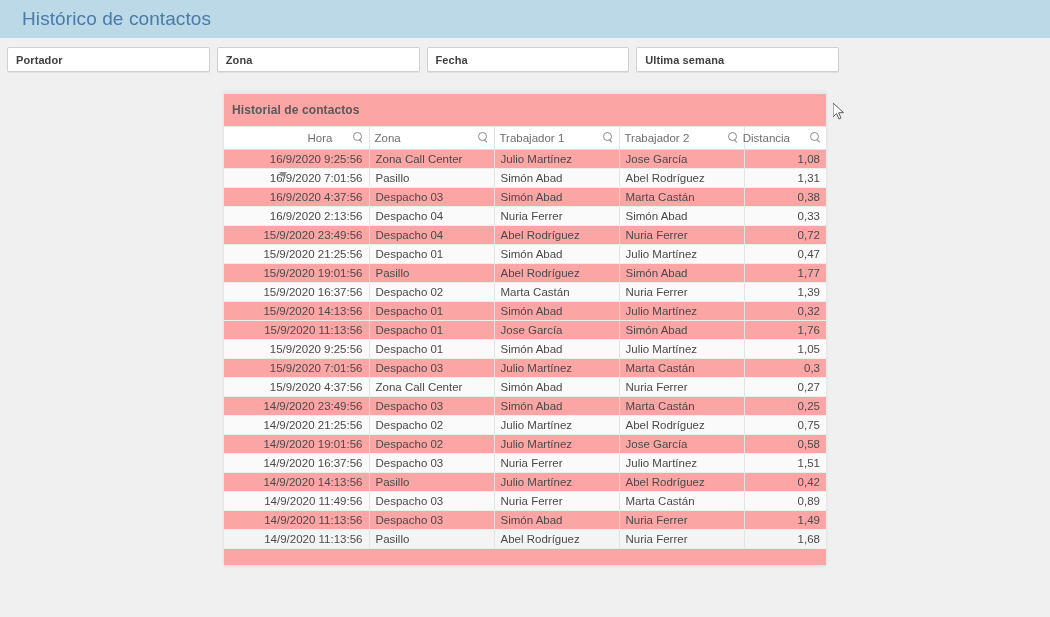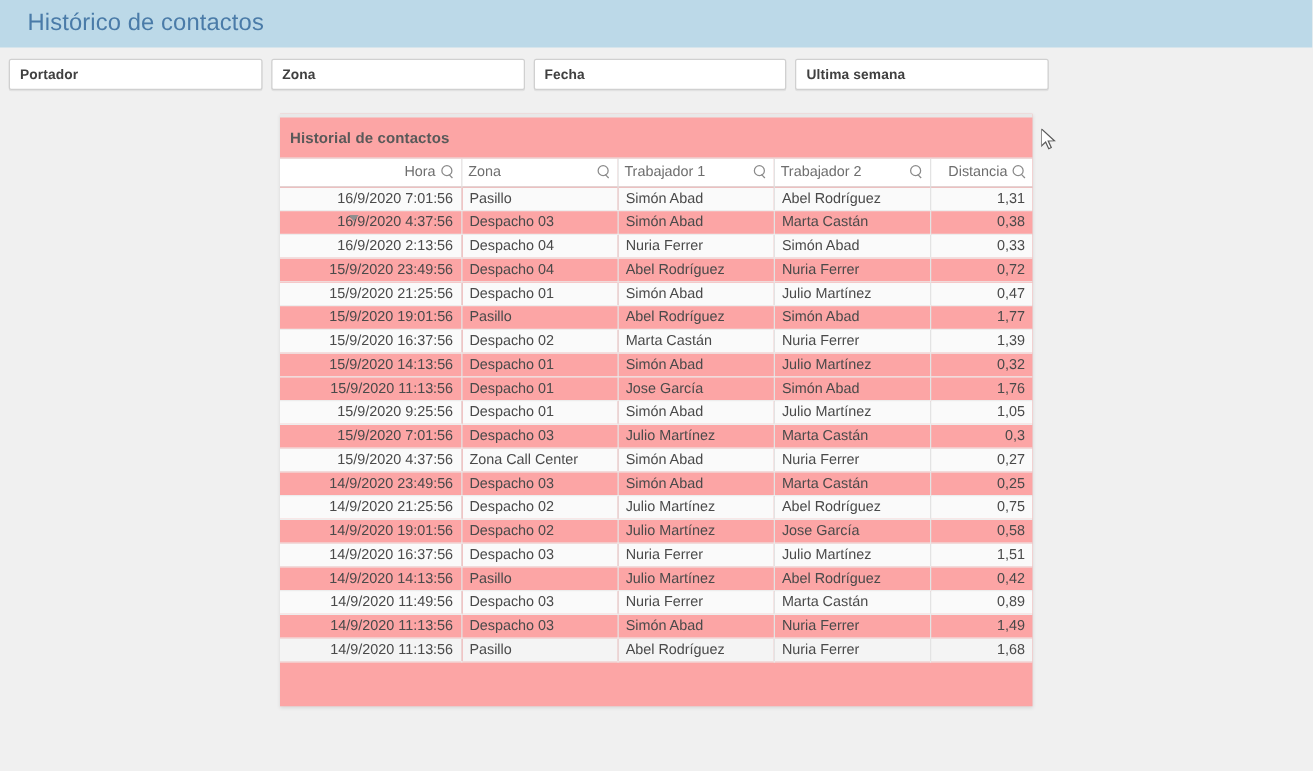--- a/index.html
+++ b/index.html
@@ -80,21 +80,21 @@
     border-bottom: 1px solid #dcdcdc;
     border-right: 1px solid #e3e3e3;
     padding: 0 5px;
     background: #ffffff;
     cursor: pointer;
     vertical-align: middle;
   }
   table.contacts thead th:last-child { border-right: none; margin-top: 10px; }
   .th-inner {
     display: flex; align-items: center;
-    gap: 4px;
+    gap: 20px;
     width: 100%;
   }
   .th-inner.right { justify-content: flex-end; }
   .th-inner.left  { justify-content: flex-start; }
   .th-inner.right .th-label { margin-left: auto; }
   .th-inner.left  .mag      { margin-left: auto; }
   .mag {
     display: inline-block;
     width: 11px; height: 11px;
     flex: 0 0 11px;
@@ -219,20 +219,27 @@
           </th>
           <th>
             <span class="th-inner right">
               <span class="th-label">Distancia</span>
               <span class="mag"></span>
             </span>
           </th>
         </tr>
       </thead>
       <tbody id="contacts-body">
+          <tr>
+            <td class="num">16/9/2020 9:25:56</td>
+            <td class="txt">Zona Call Center</td>
+            <td class="txt">Julio Martínez</td>
+            <td class="txt">Jose García</td>
+            <td class="num">1,08</td>
+          </tr>
           <tr class="alt">
             <td class="num">16/9/2020 7:01:56</td>
             <td class="txt">Pasillo</td>
             <td class="txt">Simón Abad</td>
             <td class="txt">Abel Rodríguez</td>
             <td class="num">1,31</td>
           </tr>
           <tr>
             <td class="num">16/9/2020 4:37:56</td>
             <td class="txt">Despacho 03</td>

